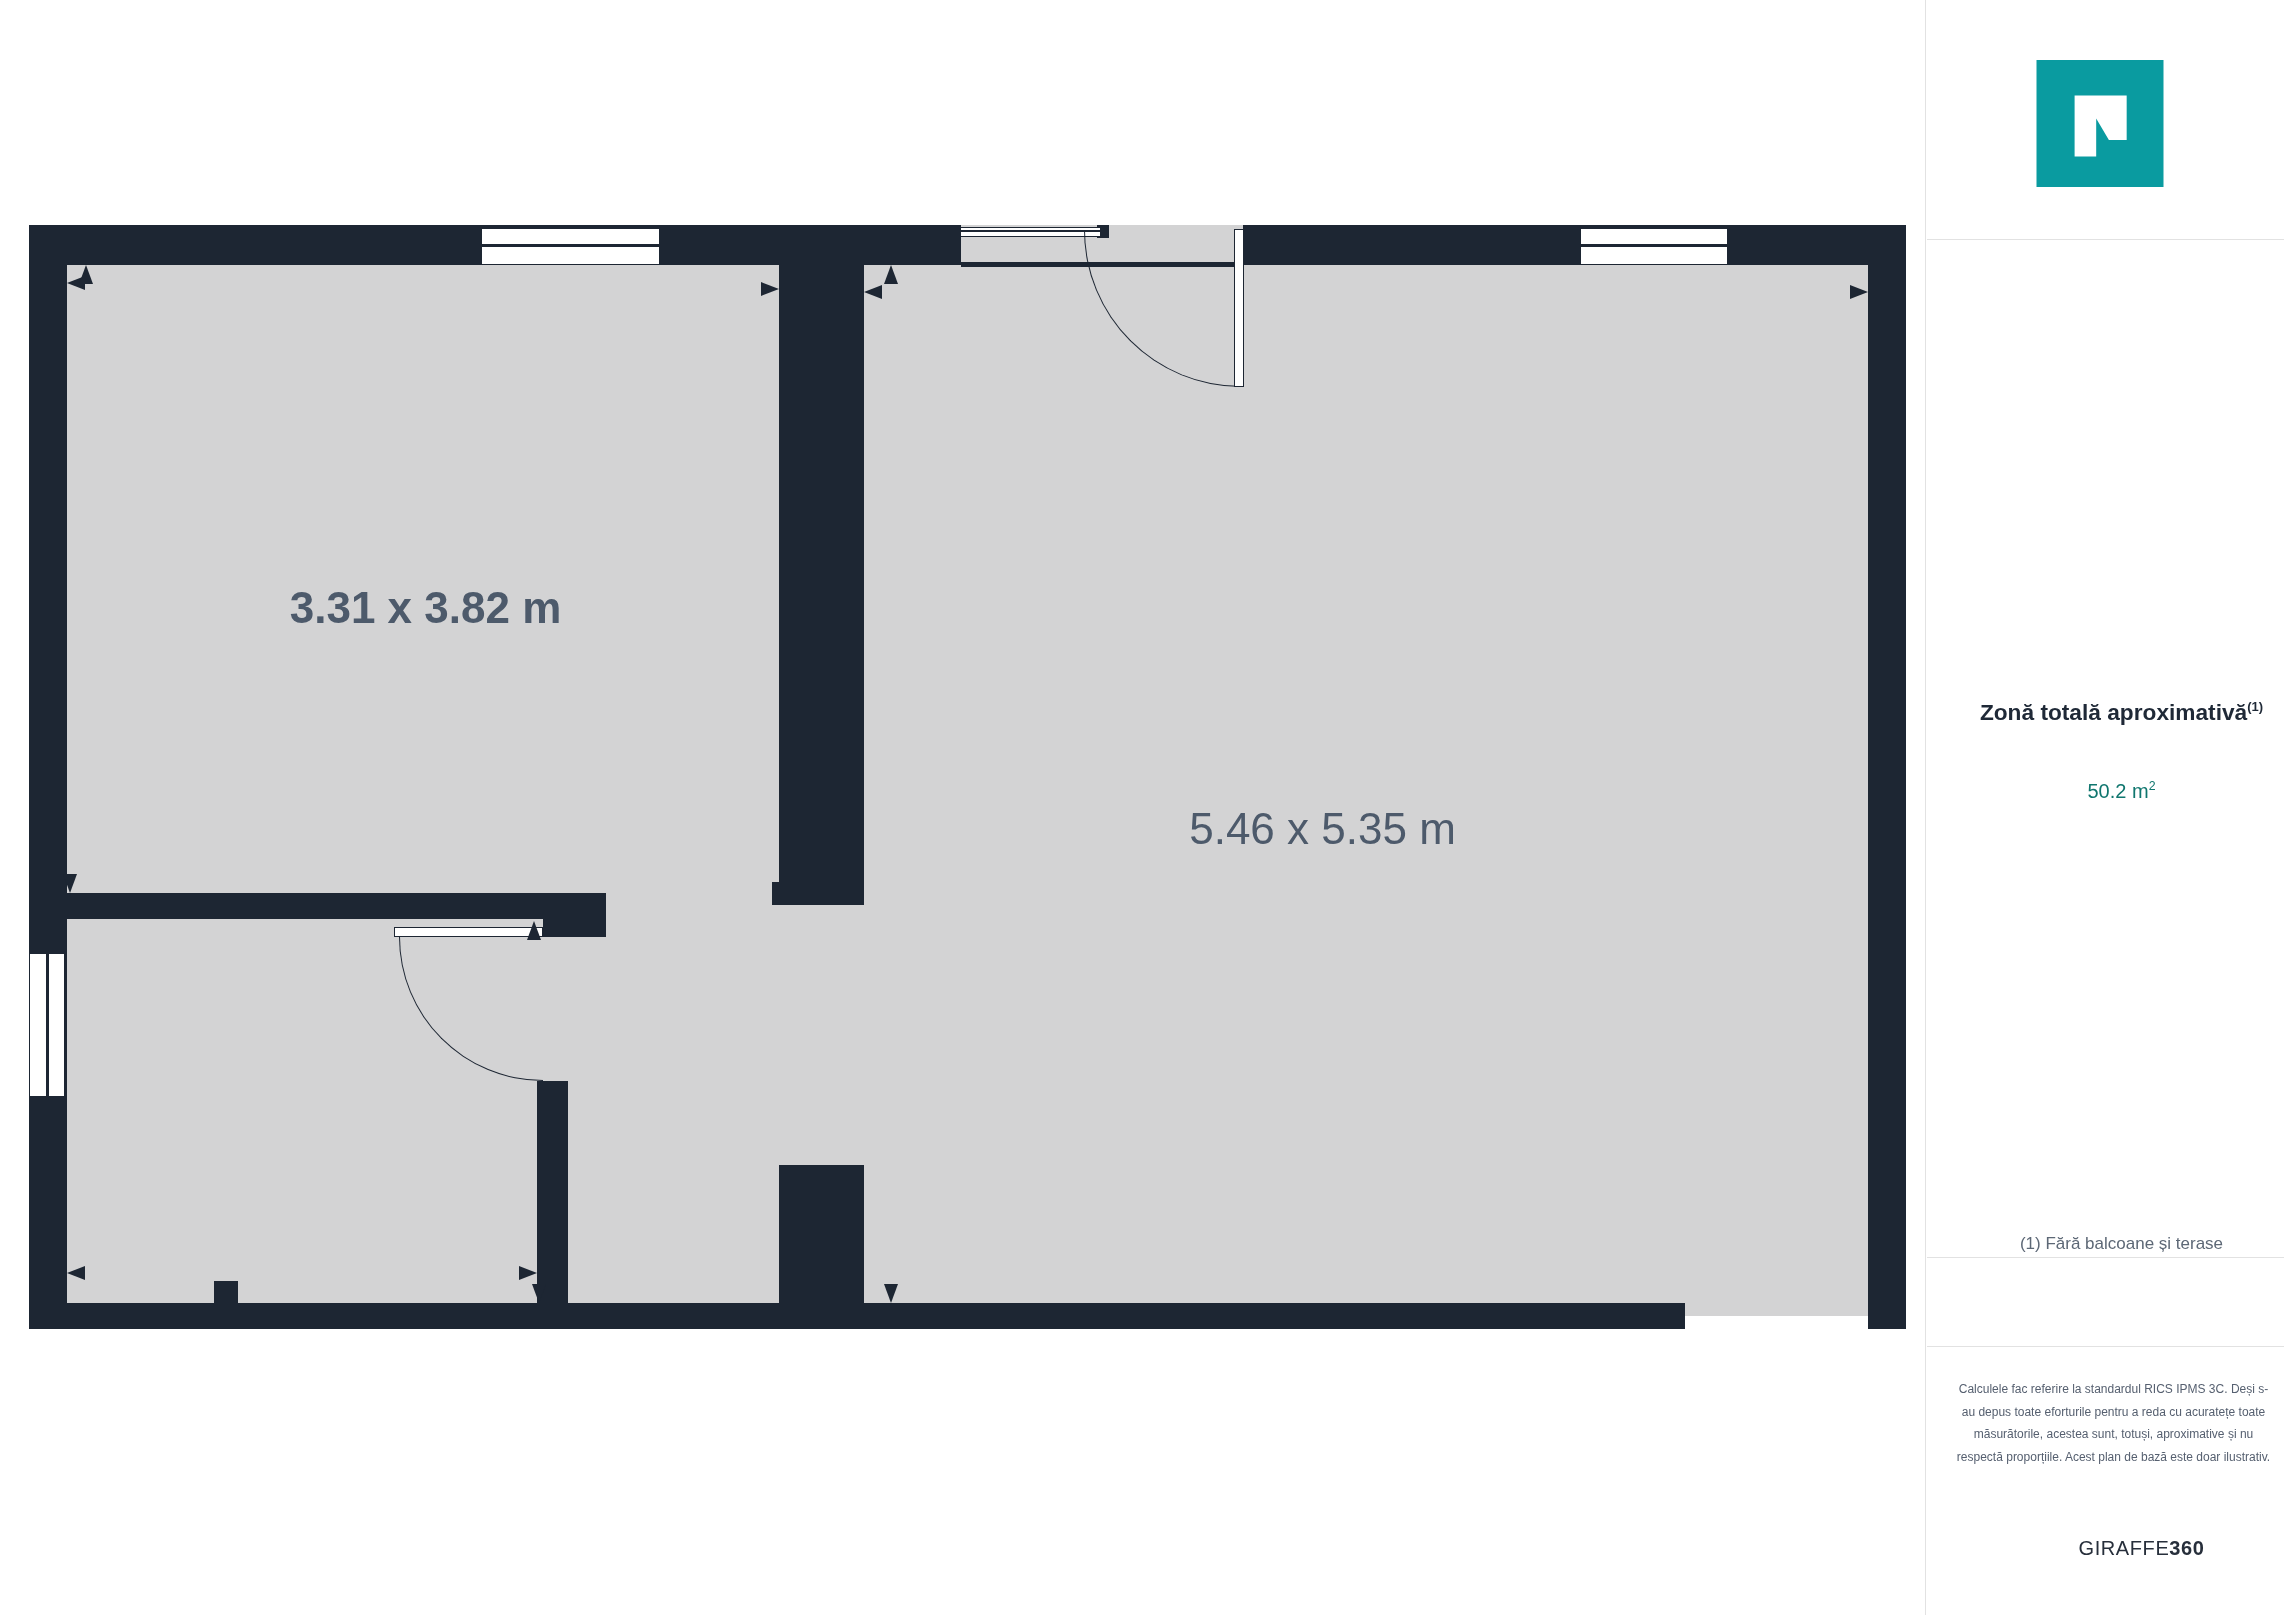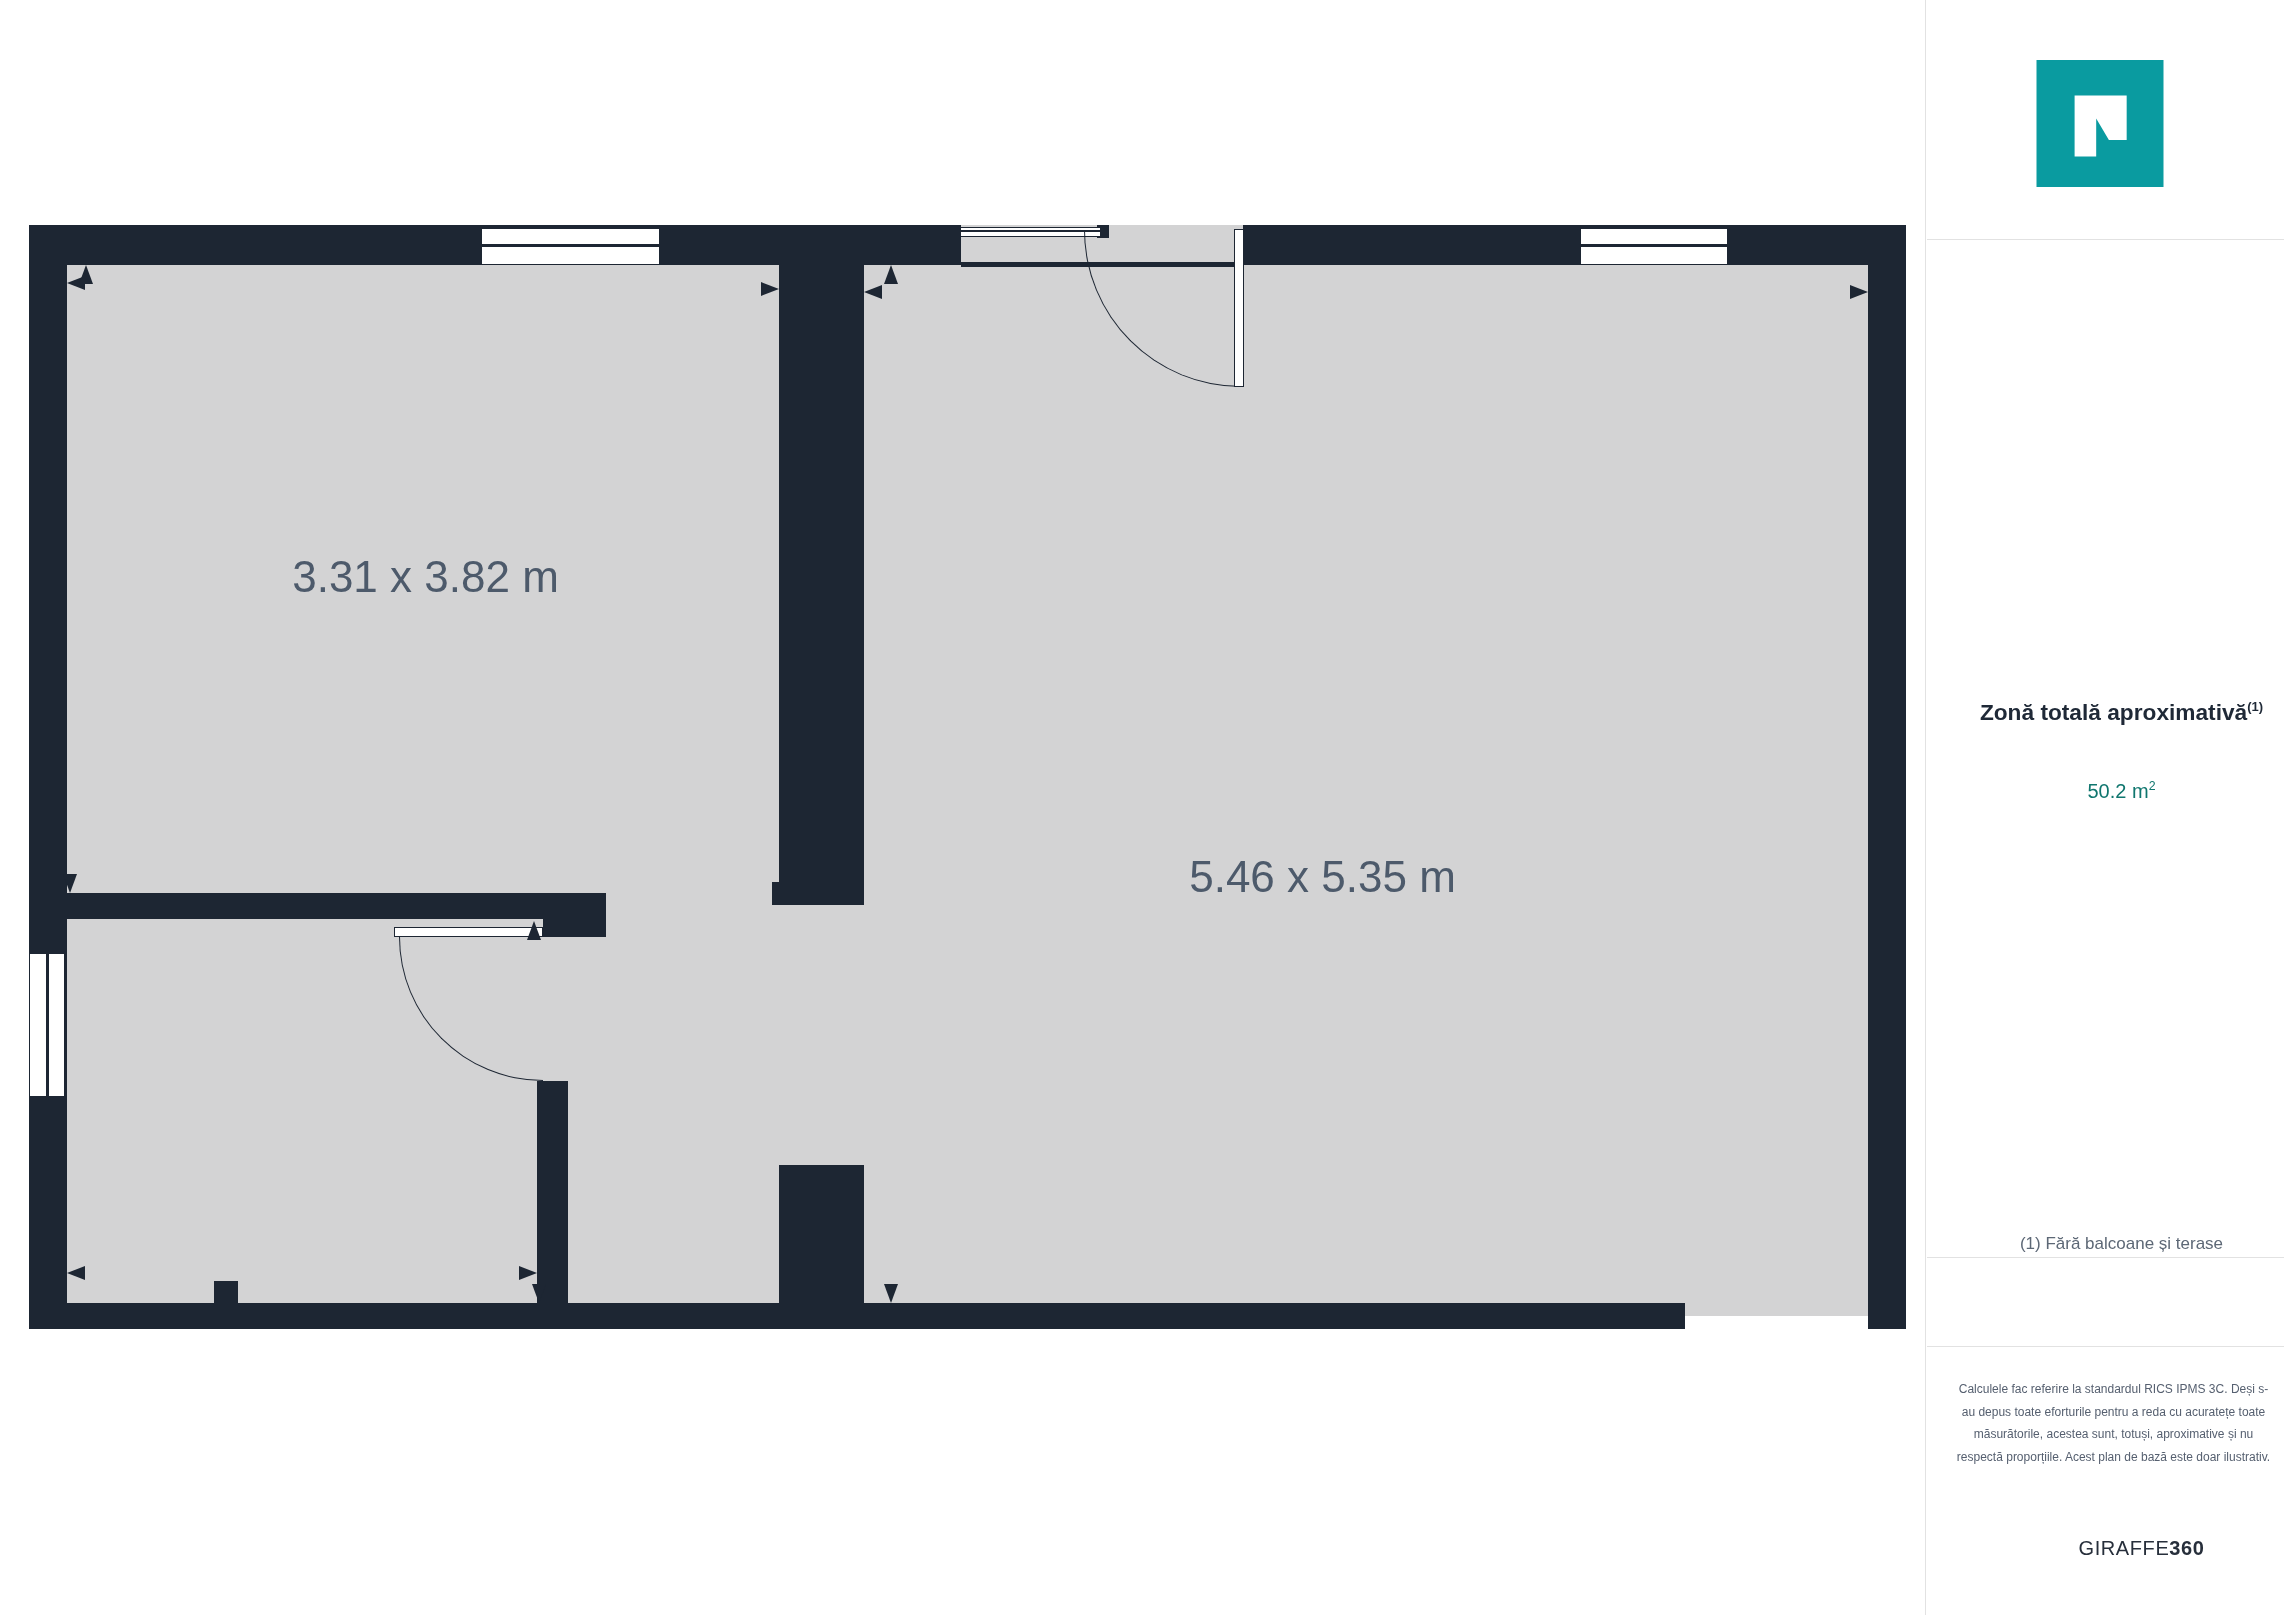--- a/index.html
+++ b/index.html
@@ -82,22 +82,22 @@
   <div class="tri tri-left" style="left:864px;top:285px;"></div>
   <div class="tri tri-up" style="left:884px;top:265px;"></div>
   <div class="tri tri-right" style="left:1850px;top:285px;"></div>
   <div class="tri tri-down" style="left:884px;top:1284px;"></div>
 
   <div class="tri tri-left" style="left:67px;top:1266px;"></div>
   <div class="tri tri-up" style="left:527px;top:921px;"></div>
   <div class="tri tri-right" style="left:519px;top:1266px;"></div>
   <div class="tri tri-down" style="left:532px;top:1284px;"></div>
 
-  <div class="room-label" style="left:199px;top:552px;">3.31 x 3.82 m</div>
-  <div class="room-label" style="left:1096px;top:852px;">5.46 x 5.35 m</div>
+  <div class="room-label" style="left:199px;top:583px;font-weight:bold;">3.31 x 3.82 m</div>
+  <div class="room-label" style="left:1096px;top:804px;">5.46 x 5.35 m</div>
 </div>
 
 <aside>
   <div class="sidebar-border"></div>
 
   <div class="abs" style="left:2036px;top:60px;width:128px;height:127px;">
     <svg width="128" height="127" viewBox="0 0 100 100">
       <rect x="0" y="0" width="100" height="100" fill="#0A9BA0"></rect>
       <path d="M30 28 L71 28 L71 63 L57 63 L47 46 L47 76 L30 76 Z" fill="#ffffff"></path>
     </svg>

